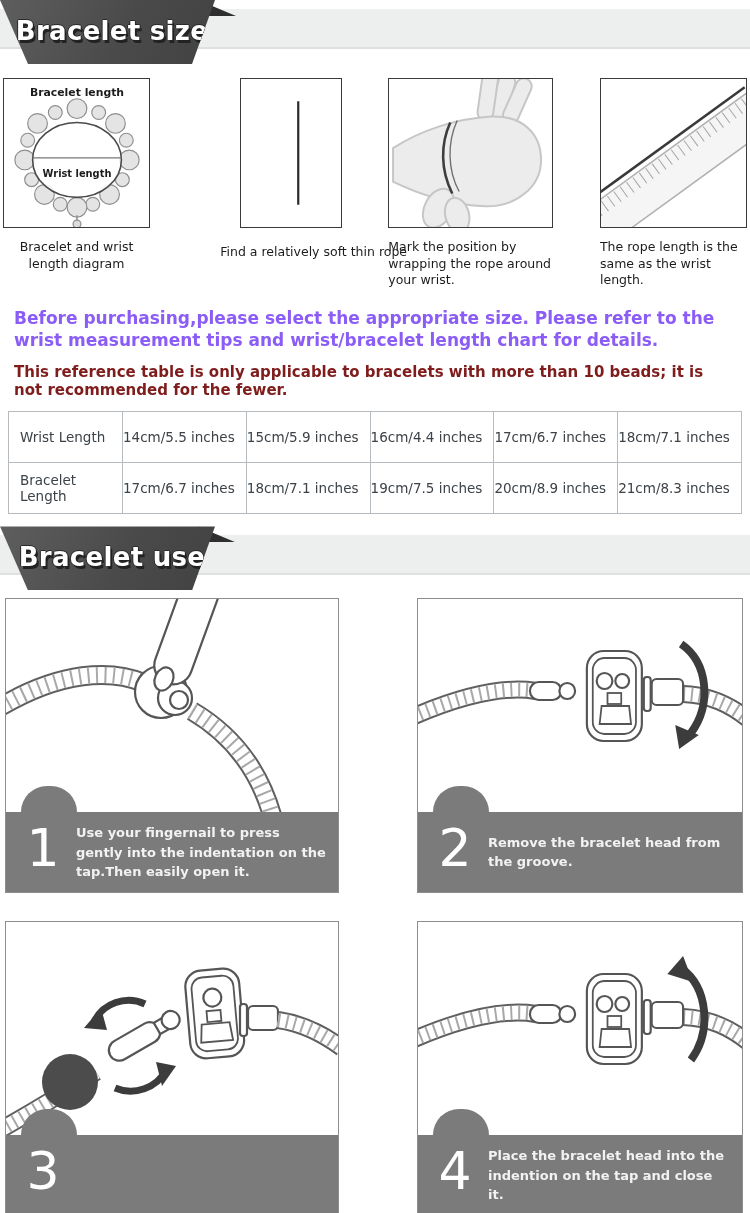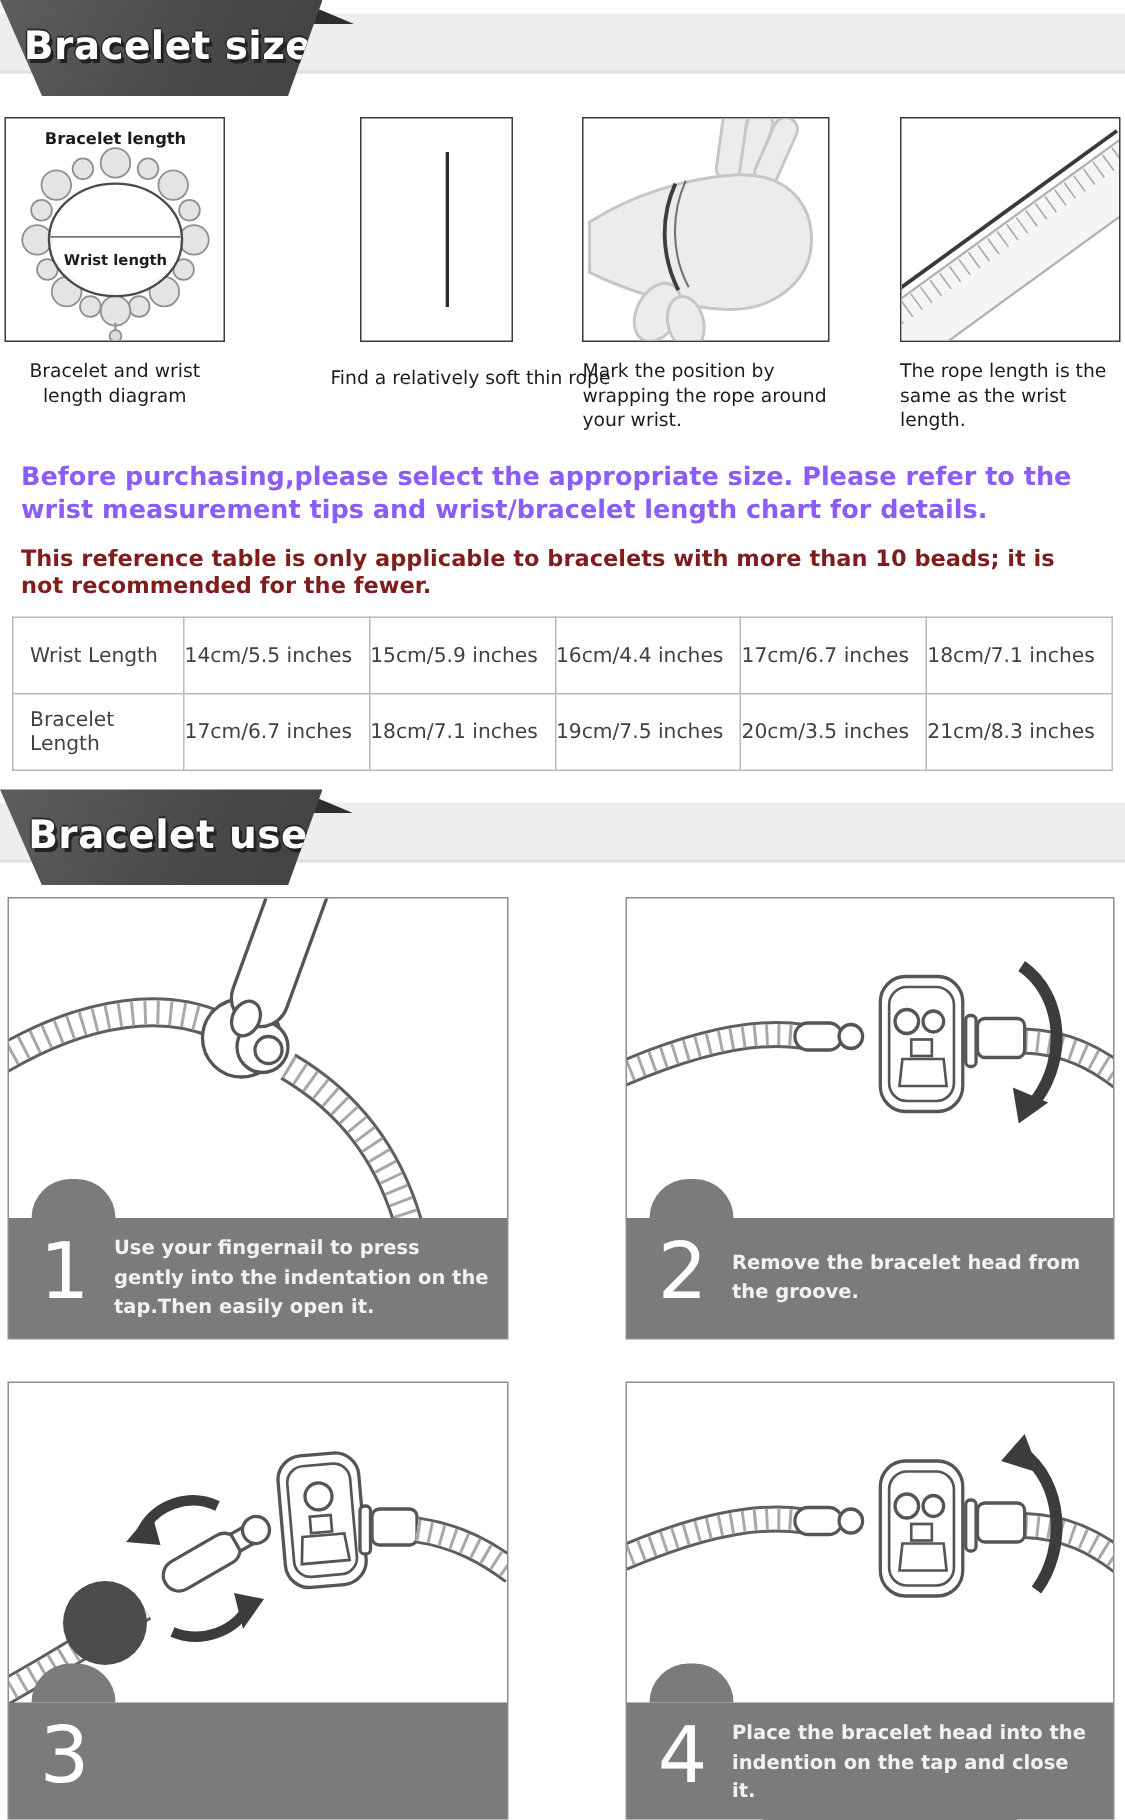--- a/index.html
+++ b/index.html
@@ -161,21 +161,21 @@
       <td>15cm/5.9 inches</td>
       <td>16cm/4.4 inches</td>
       <td>17cm/6.7 inches</td>
       <td>18cm/7.1 inches</td>
     </tr>
     <tr>
       <td class="rowlab">Bracelet Length</td>
       <td>17cm/6.7 inches</td>
       <td>18cm/7.1 inches</td>
       <td>19cm/7.5 inches</td>
-      <td>20cm/3.5 inches</td>
+      <td>20cm/8.9 inches</td>
       <td>21cm/8.3 inches</td>
     </tr>
   </tbody>
 </table>
 
 <div class="banner second">
   <div class="strip"></div>
   <div class="fold"></div>
   <div class="ribbon">
     <span>Bracelet use</span>

